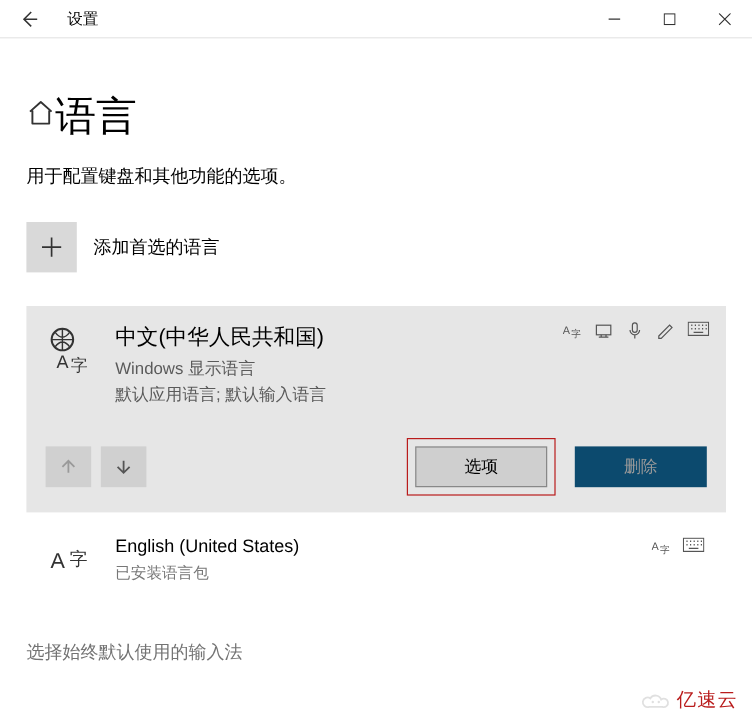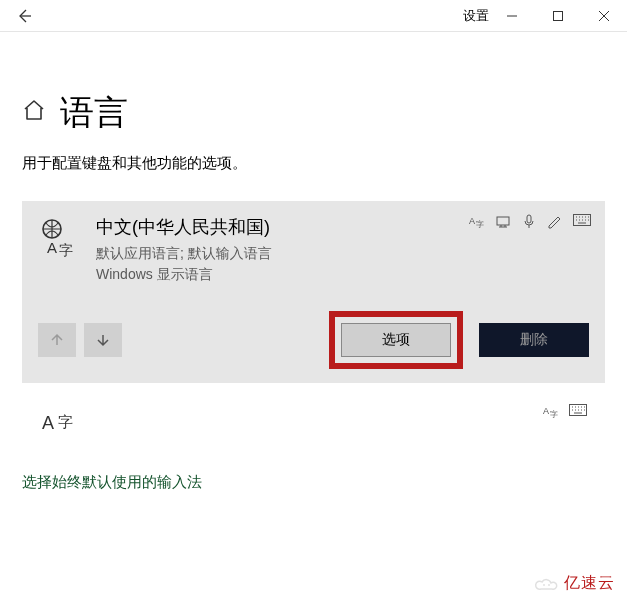--- a/index.html
+++ b/index.html
@@ -21,29 +21,28 @@
   }
   .titlebar .back {
     width: 48px; height: 32px;
     display:flex;align-items:center;justify-content:center;
     font-size:16px;
   }
   .titlebar .title {
     flex: 1;
     padding-left: 8px;
     font-size: 13px;
-    text-align: right;
   }
   .titlebar .winbtn {
     width: 46px; height: 32px;
     display:flex;align-items:center;justify-content:center;
     font-size:10px;
   }
   .content { padding: 18px 22px 0 22px; }
-  .header-row { display:flex; align-items:center; gap:14px; margin-top:40px; margin-bottom:18px;}
+  .header-row { display:flex; align-items:center; margin-top:24px; margin-bottom:18px;}
   .home-icon { font-size:22px; }
   .page-title { font-size:34px; font-weight:400; }
   .subtitle { font-size:15px; margin-bottom:28px; }
 
   .add-row { display:flex; align-items:center; gap:14px; margin-bottom:28px;}
   .plus-box {
     width:42px;height:42px;
     background:#d9d9d9;
     display:flex;align-items:center;justify-content:center;
     font-size:22px;font-weight:300;
@@ -78,44 +77,44 @@
   }
   .spacer { flex:1; }
   .option-btn {
     width:110px;height:34px;
     background:#cfcfcf;
     border:1px solid #888;
     display:flex;align-items:center;justify-content:center;
     font-size:14px;
   }
   .highlight-box {
-    border:6px solid #b91c1c;
+    border:1px solid #b91c1c;
     padding:6px;
     display:inline-flex;
   }
   .delete-btn {
     width:110px;height:34px;
-    background:#0f172a;
+    background:#0c4a6e;
     color:#999;
     display:flex;align-items:center;justify-content:center;
     font-size:14px;
     margin-left:8px;
   }
 
   .lang-item2 {
     display:flex; gap:16px; padding:10px 16px; position:relative;
   }
   .lang-item2 .lang-name { font-size:15px; }
   .lang-item2 .lang-detail { color:#777; font-size:13px;}
   .lang-item2 .feature-icons { top:10px; right:18px; }
 
   .link {
-    color:#14532d;
+    color:#737373;
     font-size:15px;
-    margin:24px 0 0 22px;
+    margin:36px 0 0 22px;
     cursor:pointer;
   }
 
   .watermark {
     position:absolute;
     right:12px; bottom:10px;
     font-size:16px;
     color:#b91c1c;
     display:flex;align-items:center;gap:4px;
     letter-spacing:1px;
@@ -156,35 +155,43 @@
     <span class="home-icon">
       <svg width="24" height="24" viewBox="0 0 24 24">
           <path d="M3 11 L12 3 L21 11 M5 10 V21 H19 V10" stroke="#333" stroke-width="1.6" fill="none" stroke-linejoin="round"></path>
         </svg>
     </span>
     <div class="page-title">语言</div>
   </div>
 
   <div class="subtitle">用于配置键盘和其他功能的选项。</div>
 
+  <div class="add-row">
+    <div class="plus-box">
+      <svg width="18" height="18" viewBox="0 0 18 18">
+          <path d="M9 1 V17 M1 9 H17" stroke="#333" stroke-width="1.4"></path>
+        </svg>
+    </div>
+    <div class="add-label">添加首选的语言</div>
+  </div>
 
   <div class="lang-card">
     <div class="lang-top">
       <div class="lang-icon-area">
         <svg width="40" height="40" viewBox="0 0 40 40">
           <circle cx="14" cy="12" r="9" stroke="#333" stroke-width="1.6" fill="none"></circle>
           <path d="M5 12 H23 M14 3 V21 M8 6 Q14 14 20 6 M8 18 Q14 10 20 18" stroke="#333" stroke-width="1.2" fill="none"></path>
           <text x="9" y="36" font-size="15" class="az-icon" fill="#333">A</text>
           <text x="21" y="38" font-size="14" fill="#333">字</text>
         </svg>
       </div>
       <div class="lang-info">
         <div class="lang-name">中文(中华人民共和国)</div>
+        <div class="lang-detail">Windows 显示语言</div>
         <div class="lang-detail">默认应用语言; 默认输入语言</div>
-        <div class="lang-detail">Windows 显示语言</div>
       </div>
     </div>
     <div class="feature-icons">
       <span>
         <svg width="16" height="16" viewBox="0 0 16 16">
             <text x="0" y="11" font-size="9" fill="#555">A</text>
             <text x="7" y="14" font-size="8" fill="#555">字</text>
           </svg>
       </span>
       <span>
@@ -230,20 +237,24 @@
       <div class="delete-btn">删除</div>
     </div>
   </div>
 
   <div class="lang-item2">
     <div class="lang-icon-area">
       <svg width="40" height="34" viewBox="0 0 40 34">
         <text x="4" y="24" font-size="18" class="az-icon" fill="#333">A</text>
         <text x="20" y="22" font-size="15" fill="#333">字</text>
       </svg>
+    </div>
+    <div class="lang-info">
+      <div class="lang-name">English (United States)</div>
+      <div class="lang-detail">已安装语言包</div>
     </div>
     <div class="feature-icons">
       <span>
         <svg width="16" height="16" viewBox="0 0 16 16">
             <text x="0" y="11" font-size="9" fill="#555">A</text>
             <text x="7" y="14" font-size="8" fill="#555">字</text>
           </svg>
       </span>
       <span>
         <svg width="18" height="12" viewBox="0 0 18 12">

